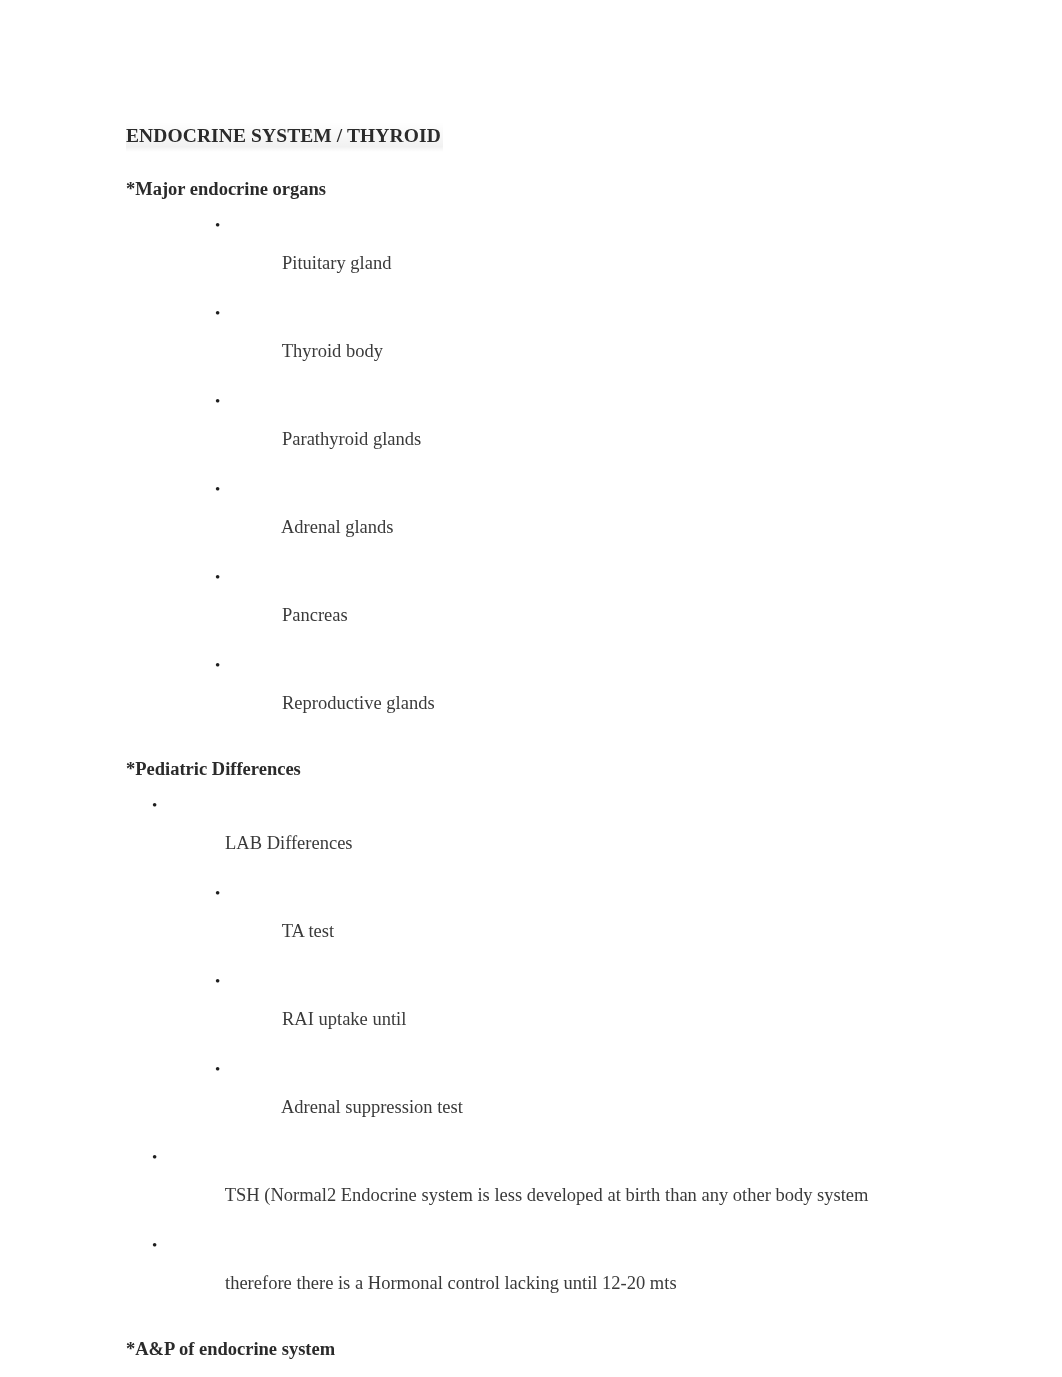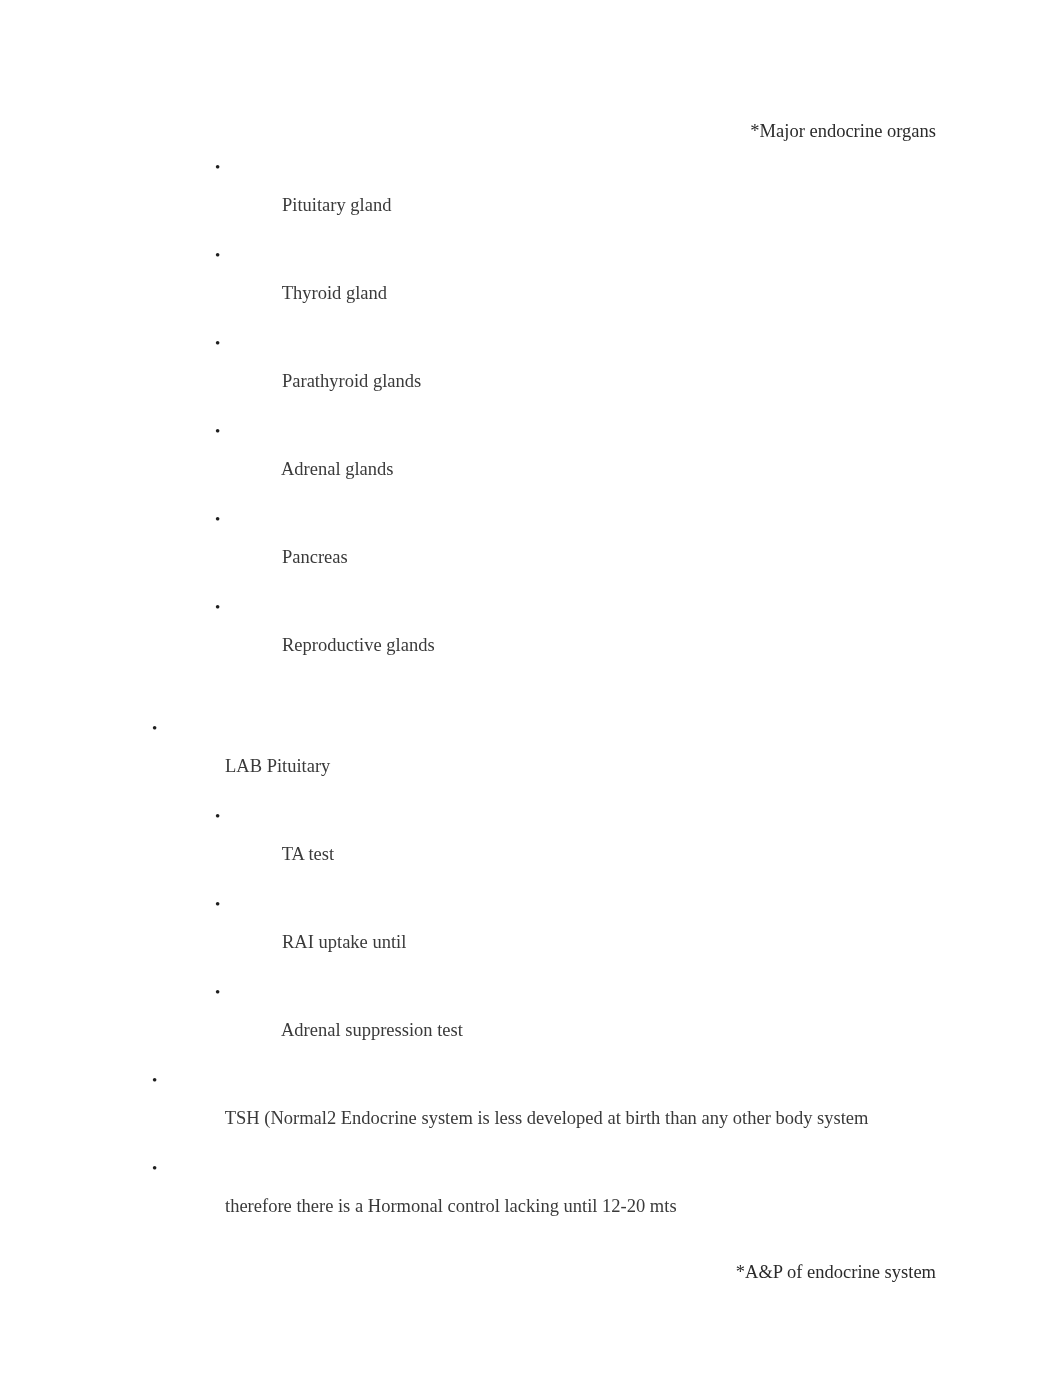--- a/index.html
+++ b/index.html
@@ -44,26 +44,25 @@
                 rgba(0,0,0,0.000) 0%,
                 rgba(0,0,0,0.012) 18%,
                 rgba(0,0,0,0.035) 55%,
                 rgba(0,0,0,0.055) 82%,
                 rgba(0,0,0,0.000) 100%);
     padding: 4px 2px 6px 0;
   }
 
   .section-head {
     font-size: 18.5px;
-    font-weight: normal;
+    font-weight: bold;
     color: #2b2b2b;
     line-height: 1.05;
     margin: 0;
     padding: 0;
-    text-align: right;
   }
 
   
   ul.lvl {
     list-style: none;
     margin: 0;
     padding: 0;
   }
   ul.lvl > li {
     position: relative;
@@ -91,33 +90,34 @@
   .gap-after-head     { height: 18px; }
   .sec-gap            { height: 15px; }
 </style>
 </head>
 <body>
 
 <div class="page">
   <div class="content">
 
     
+    <div class="doc-title">ENDOCRINE SYSTEM / THYROID</div>
 
     
     <div class="section-head">*Major endocrine organs</div>
     <div class="gap-after-head"></div>
 
     <ul class="lvl l2">
       <li>
         <span class="bullet">•</span>
         <span>Pituitary gland</span>
       </li>
       <li>
         <span class="bullet">•</span>
-        <span>Thyroid gland</span>
+        <span>Thyroid body</span>
       </li>
       <li>
         <span class="bullet">•</span>
         <span>Parathyroid glands</span>
       </li>
       <li>
         <span class="bullet">•</span>
         <span>Adrenal glands</span>
       </li>
       <li>
@@ -126,26 +126,27 @@
       </li>
       <li>
         <span class="bullet">•</span>
         <span>Reproductive glands</span>
       </li>
     </ul>
 
     <div class="sec-gap"></div>
 
     
+    <div class="section-head">*Pediatric Differences</div>
     <div class="gap-after-head"></div>
 
     <ul class="lvl l1">
       <li>
         <span class="bullet">•</span>
-        <span>LAB Pituitary</span>
+        <span>LAB Differences</span>
       </li>
     </ul>
 
     <ul class="lvl l2">
       <li>
         <span class="bullet">•</span>
         <span>TA test</span>
       </li>
       <li>
         <span class="bullet">•</span>

